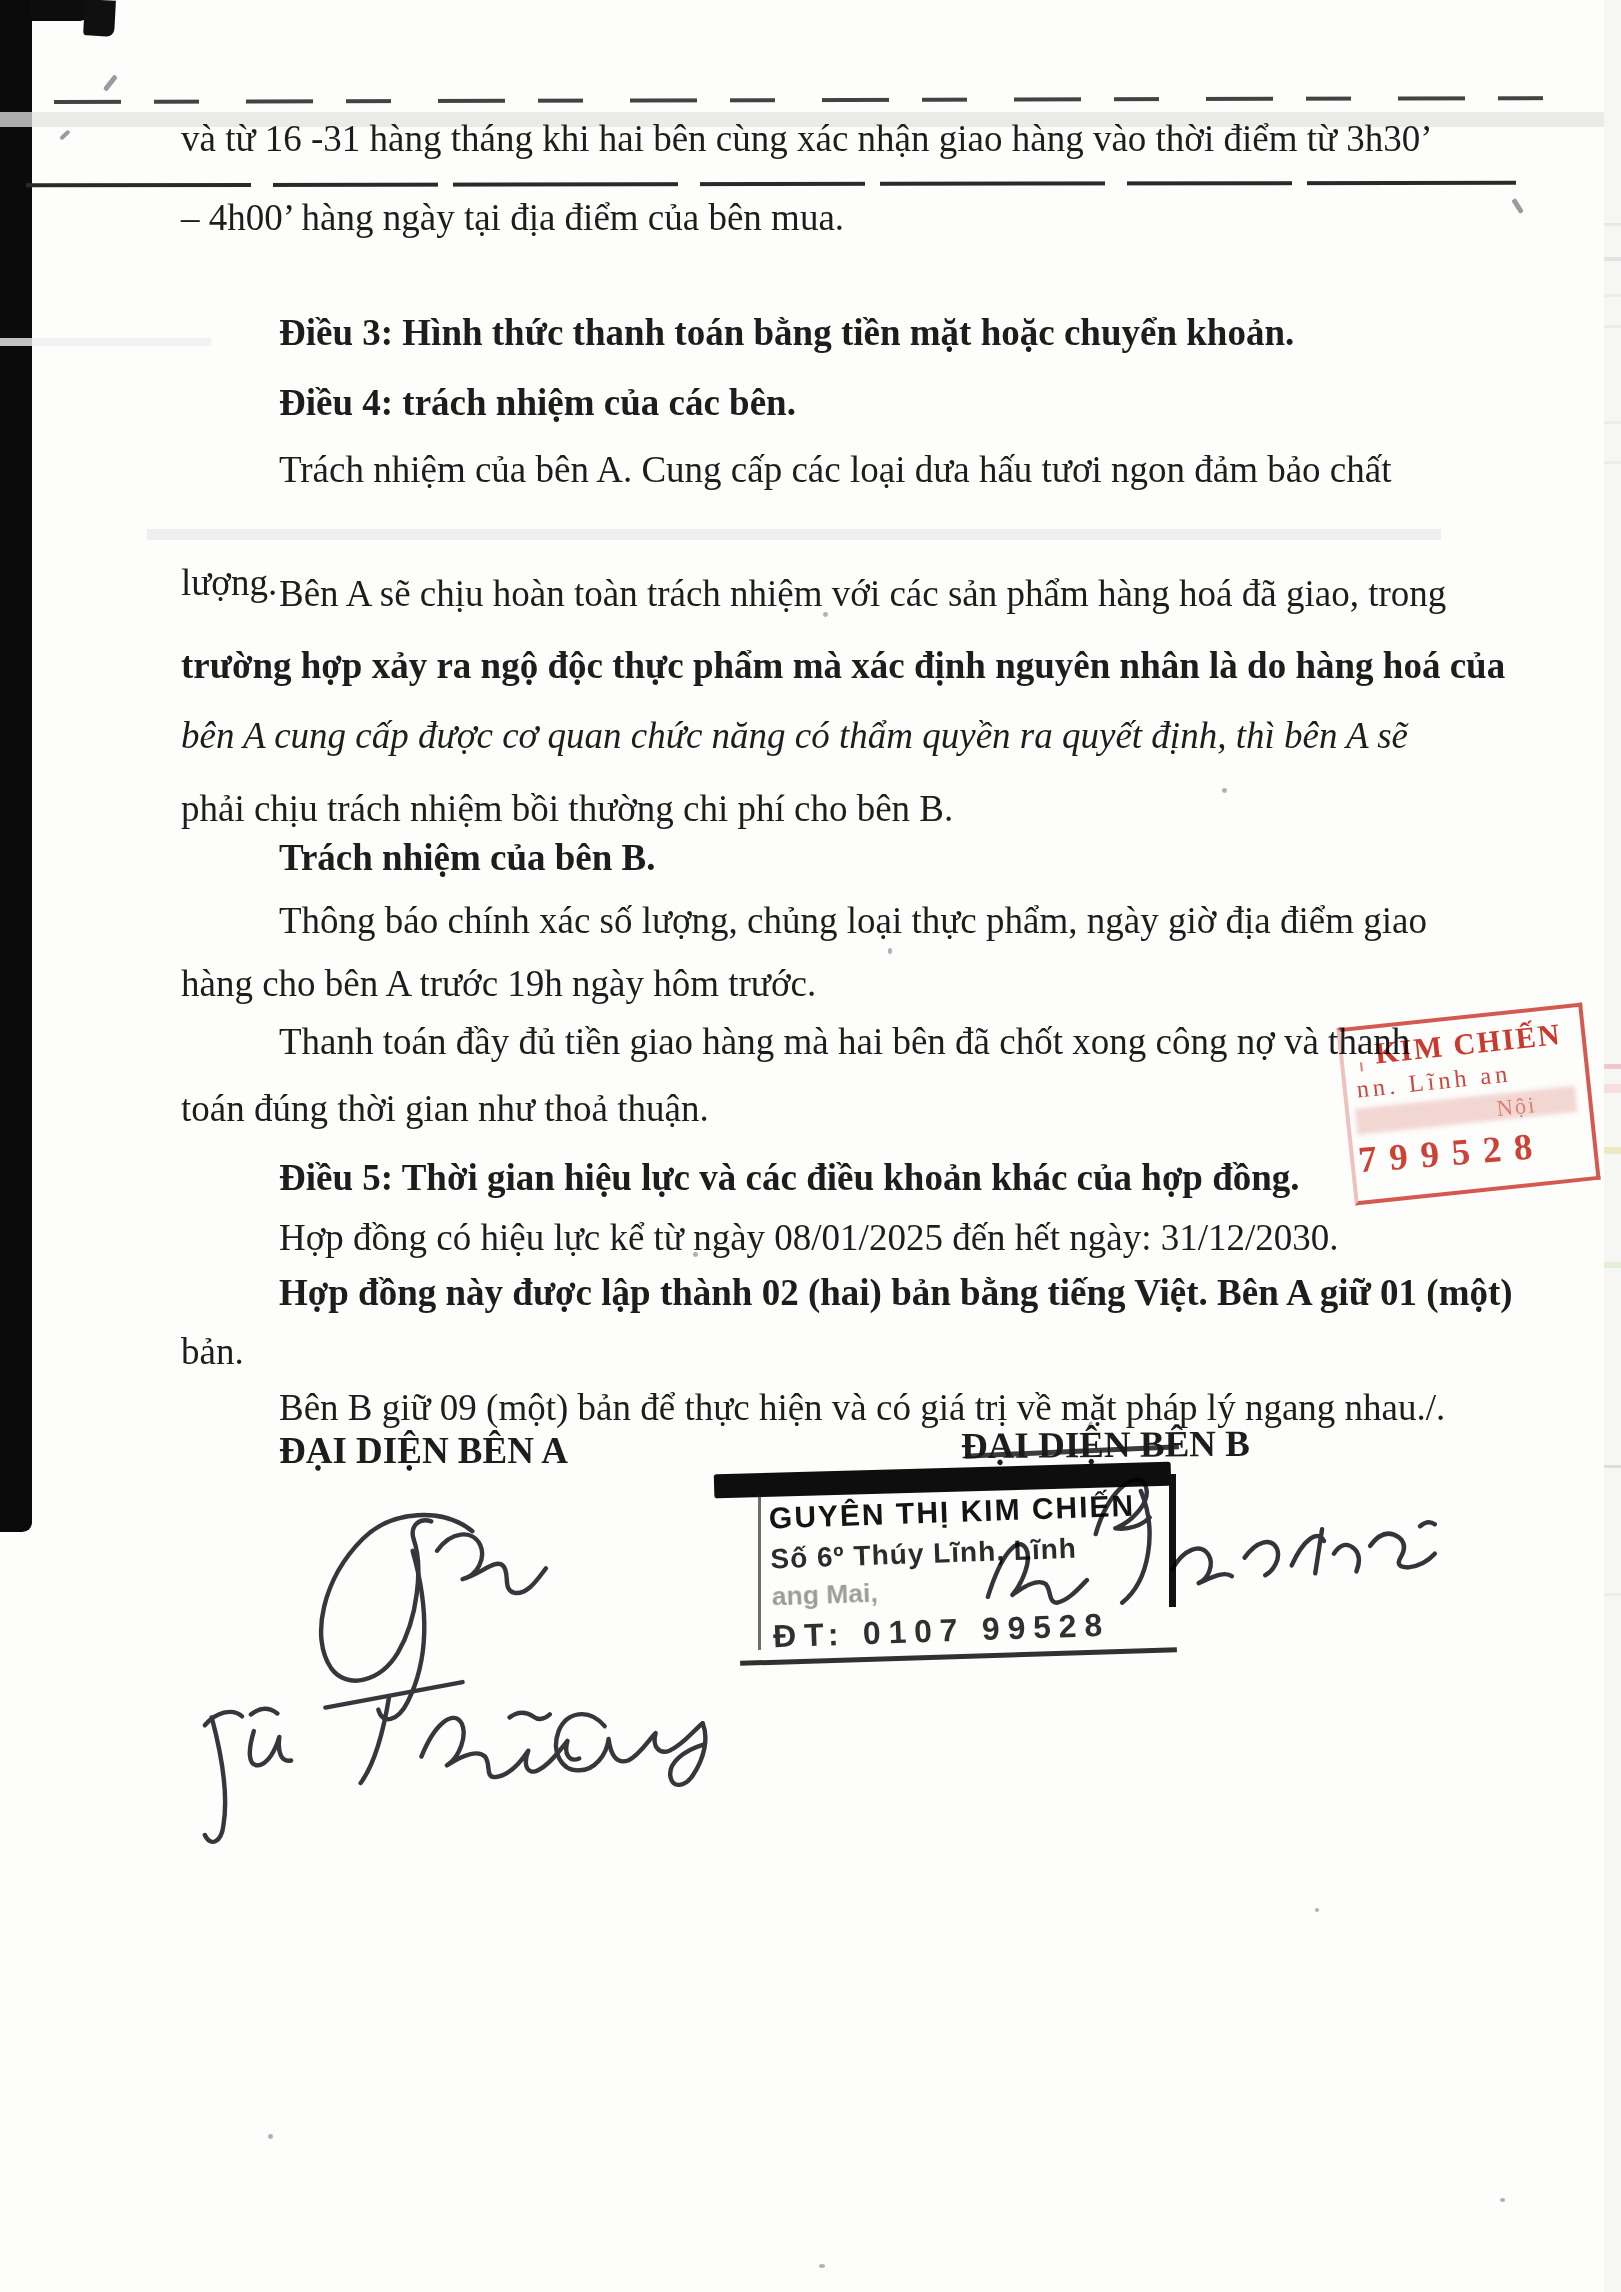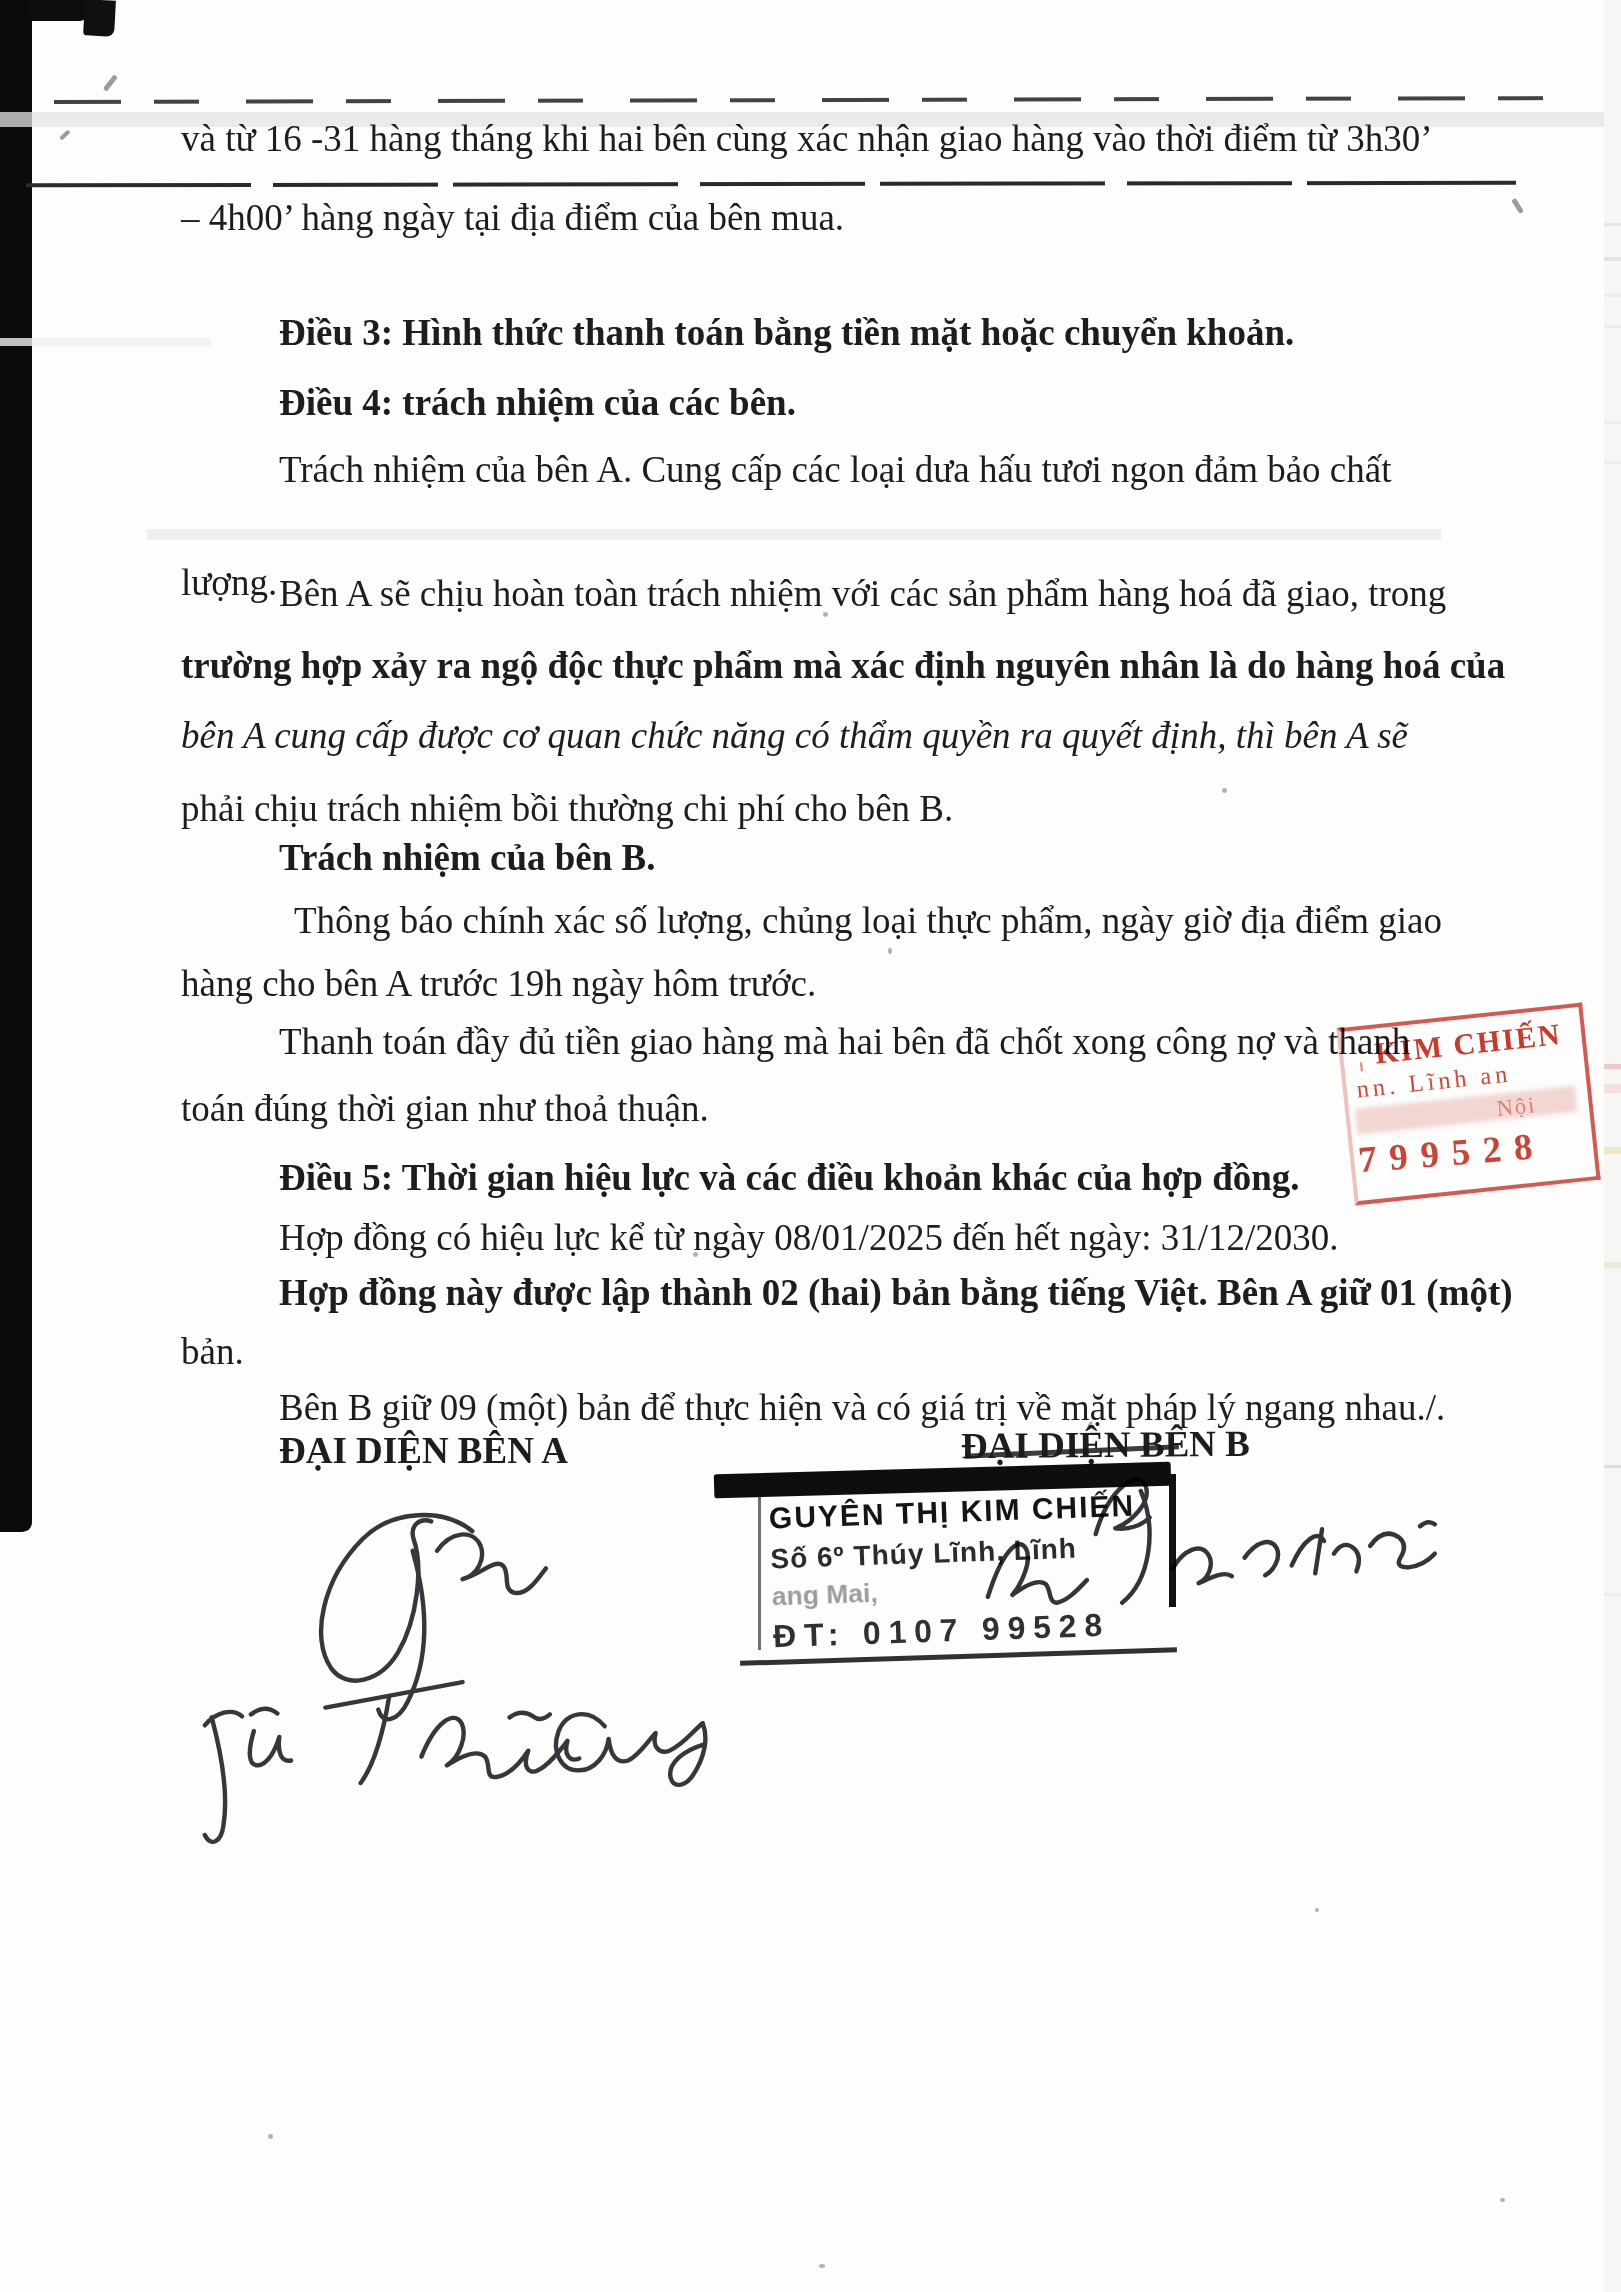--- a/index.html
+++ b/index.html
@@ -115,21 +115,21 @@
   <div class="tl ind" style="top:449px;">Trách nhiệm của bên A. Cung cấp các loại dưa hấu tươi ngon đảm bảo chất</div>
   <div class="tl mar" style="top:514px;margin-top:48px;">lượng.</div>
 
   <div class="tl ind" style="top:573px;">Bên A sẽ chịu hoàn toàn trách nhiệm với các sản phẩm hàng hoá đã giao, trong</div>
   <div class="tl mar" style="top:645px;font-weight:bold;">trường hợp xảy ra ngộ độc thực phẩm mà xác định nguyên nhân là do hàng hoá của</div>
   <div class="tl mar" style="top:715px;font-style:italic;">bên A cung cấp được cơ quan chức năng có thẩm quyền ra quyết định, thì bên A sẽ</div>
   <div class="tl mar" style="top:788px;">phải chịu trách nhiệm bồi thường chi phí cho bên B.</div>
 
   <div class="tl ind b" style="top:837px;">Trách nhiệm của bên B.</div>
 
-  <div class="tl ind" style="top:900px;margin-left:15px;">Thông báo chính xác số lượng, chủng loại thực phẩm, ngày giờ địa điểm giao</div>
+  <div class="tl ind" style="top:900px;">Thông báo chính xác số lượng, chủng loại thực phẩm, ngày giờ địa điểm giao</div>
   <div class="tl mar" style="top:963px;">hàng cho bên A trước 19h ngày hôm trước.</div>
 
   <div class="tl ind" style="top:1021px;text-align:right;">Thanh toán đầy đủ tiền giao hàng mà hai bên đã chốt xong công nợ và thanh</div>
   <div class="tl mar" style="top:1088px;">toán đúng thời gian như thoả thuận.</div>
 
   <div class="tl ind b" style="top:1157px;">Điều 5: Thời gian hiệu lực và các điều khoản khác của hợp đồng.</div>
   <div class="tl ind" style="top:1217px;">Hợp đồng  có hiệu lực kể từ ngày 08/01/2025 đến hết ngày: 31/12/2030.</div>
 
   <div class="tl ind" style="top:1272px;font-weight:bold;">Hợp đồng này được lập thành 02 (hai) bản bằng tiếng Việt. Bên A giữ 01 (một)</div>
   <div class="tl mar" style="top:1331px;">bản.</div>

